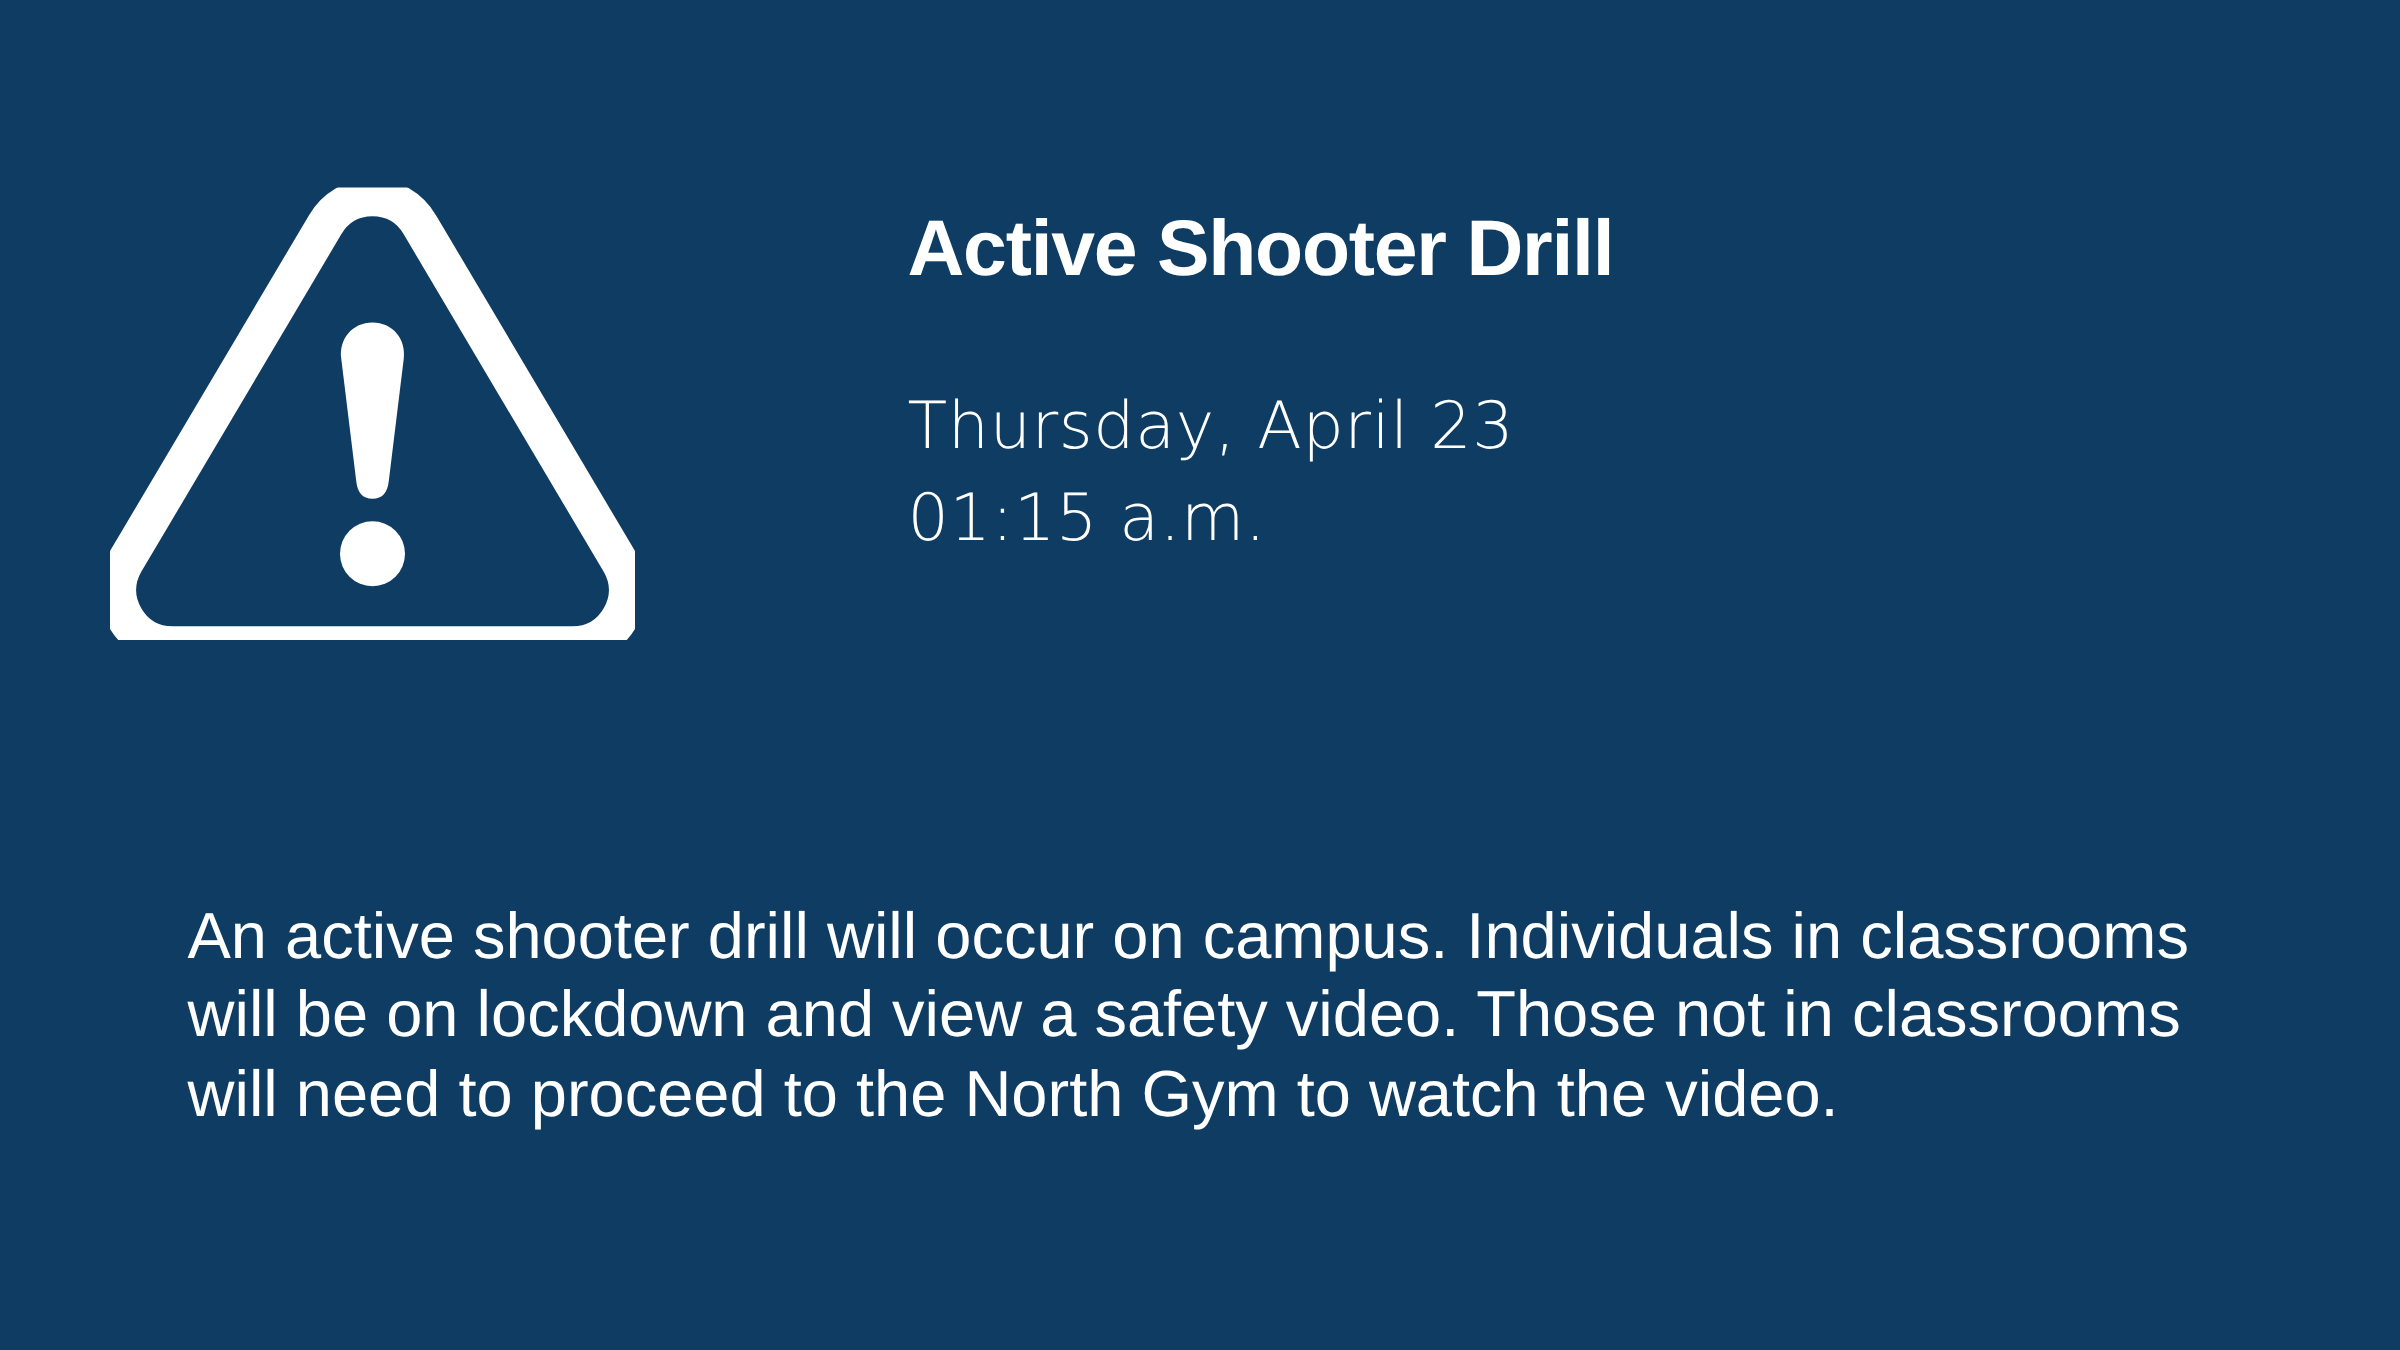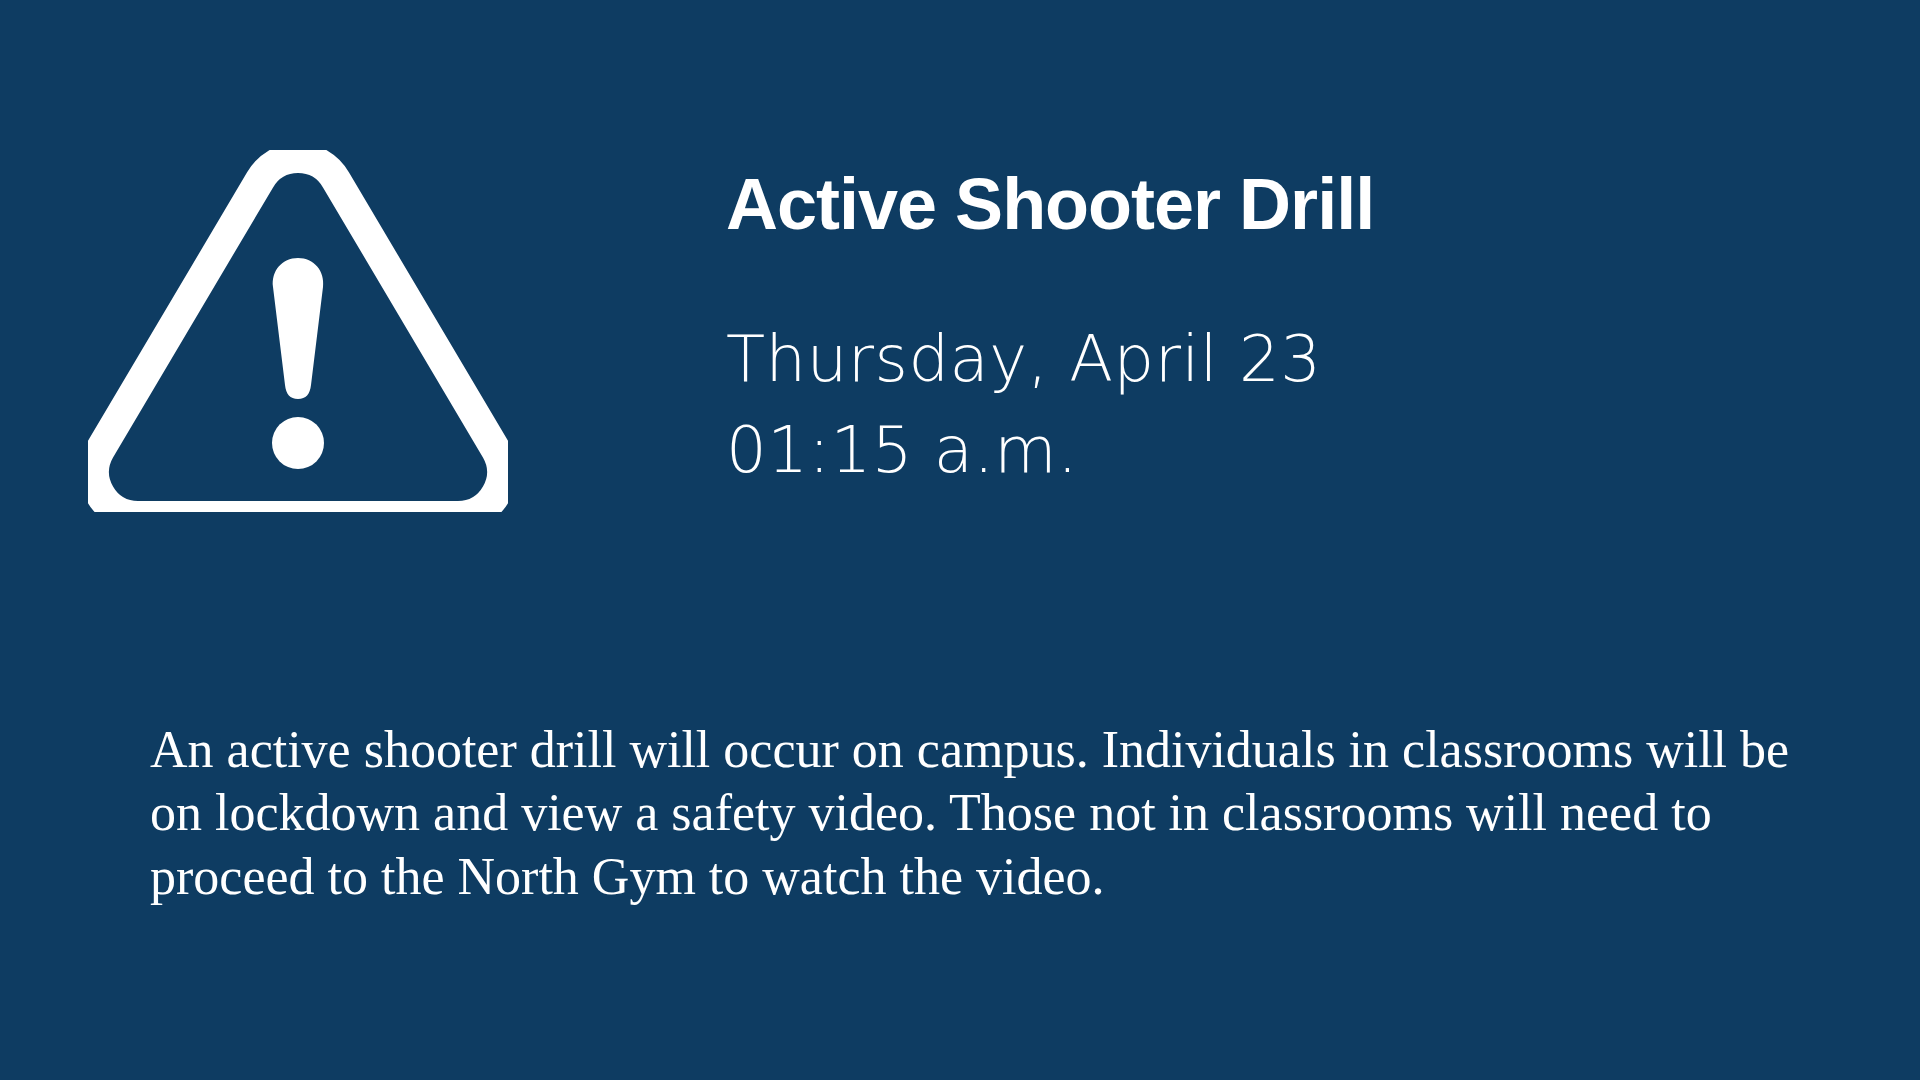--- a/index.html
+++ b/index.html
@@ -36,51 +36,51 @@
     position: absolute;
     left: 726px;
     top: 168px;
     width: 1110px;
   }
   .title {
     margin: 0;
     color: #ffffff;
     font-family: "Liberation Sans Narrow", "Liberation Sans", "DejaVu Sans Condensed", sans-serif;
     font-weight: 700;
-    font-size: 72px;
+    font-size: 63px;
     line-height: 1.0;
     letter-spacing: -1px;
     white-space: nowrap;
   }
 
   .datetime {
     margin-top: 74px;
     color: #ffffff;
     font-family: "DejaVu Sans", "Liberation Sans", sans-serif;
     font-weight: 300;
-    font-size: 64px;
+    font-size: 52px;
     line-height: 1.42;
     letter-spacing: 0.5px;
   }
   .datetime .dt-line {
     display: block;
     white-space: nowrap;
   }
 
   
   .body-block {
     position: absolute;
     left: 150px;
     top: 718px;
     width: 1660px;
   }
   .body-text {
     margin: 0;
     color: #ffffff;
-    font-family: Liberation Serif, serif;
+    font-family: Liberation Sans, sans-serif;
     font-weight: 300;
     font-size: 52px;
     line-height: 1.22;
     letter-spacing: 0px;
   }
 </style>
 </head>
 <body style="background: rgb(14, 60, 98);">
 
 <div id="slide" style="background: rgb(14, 60, 98);">

